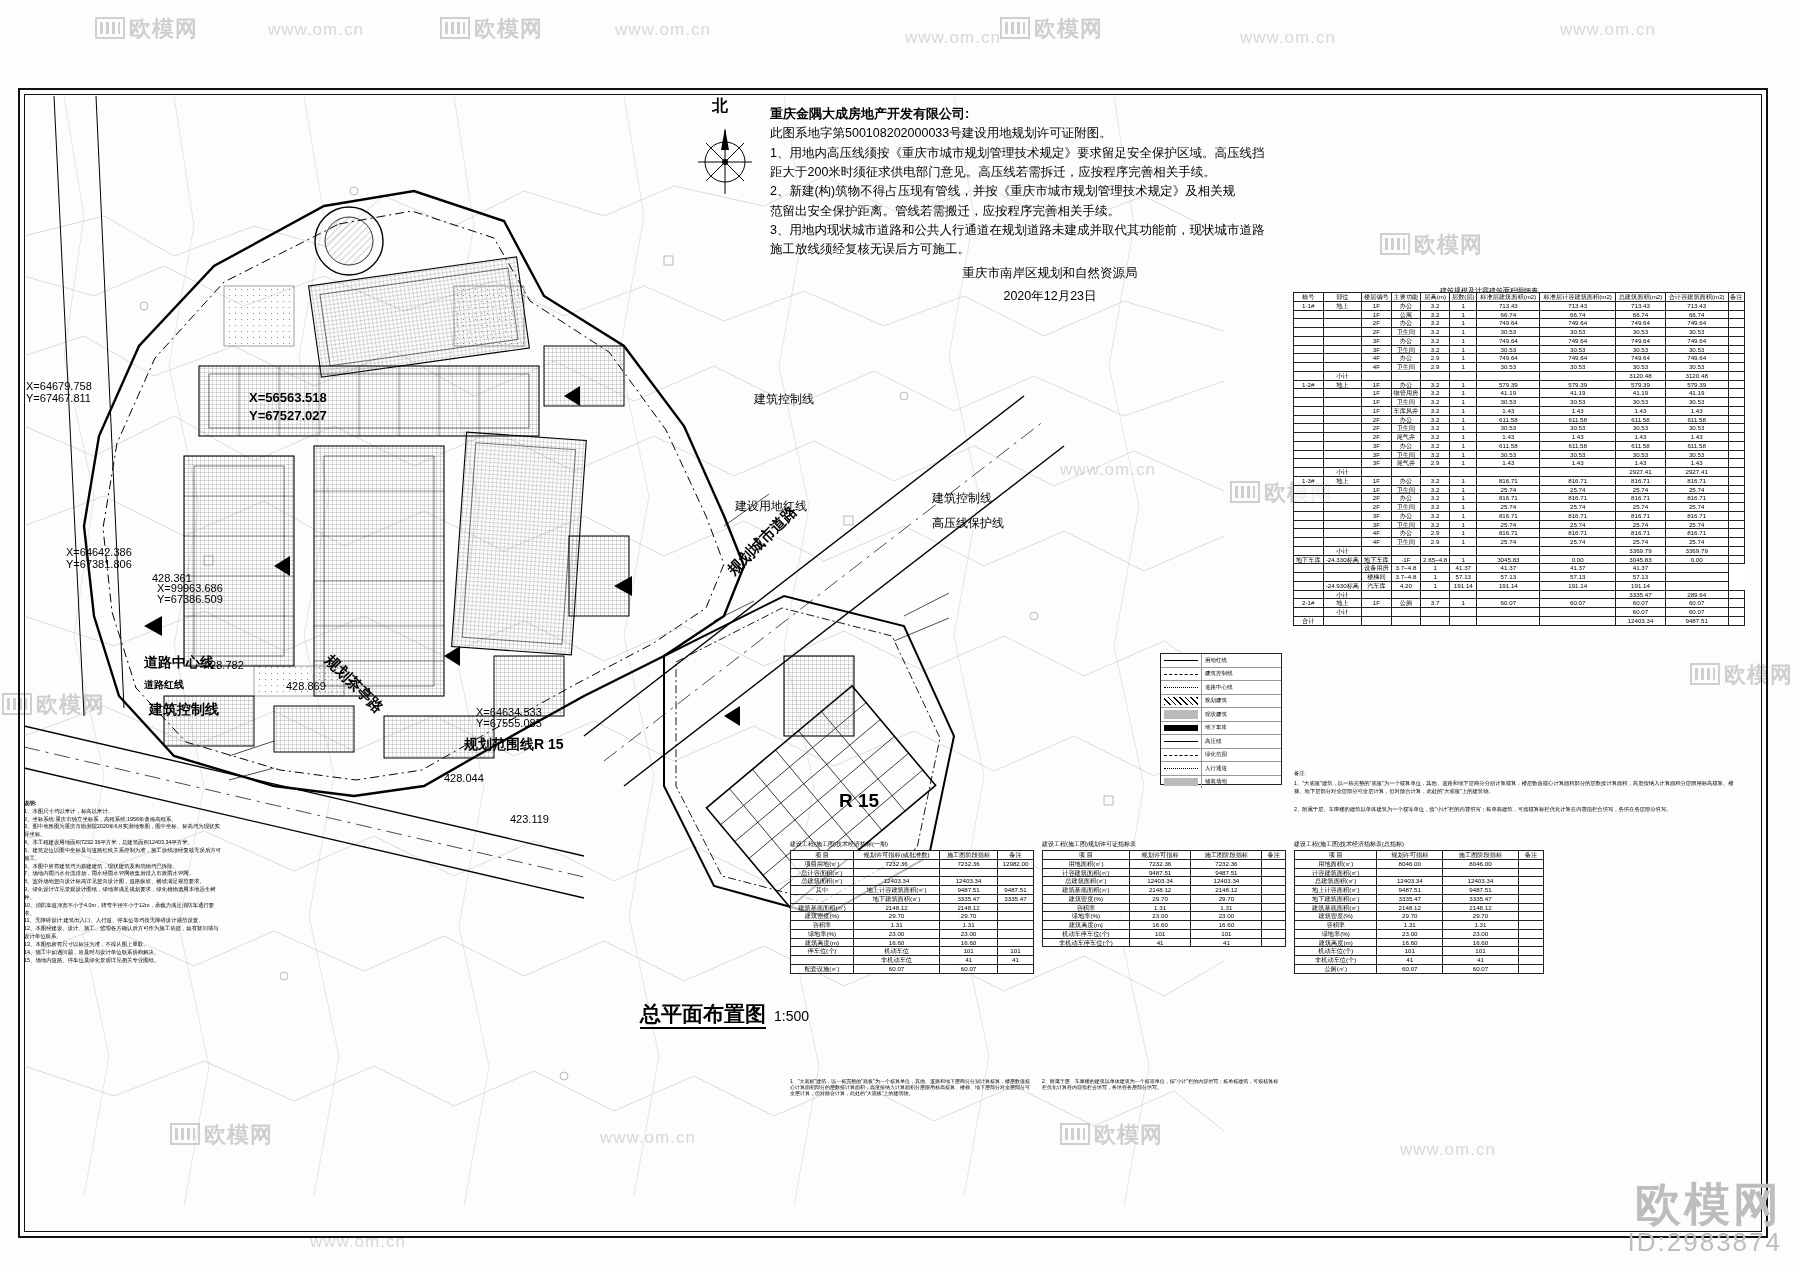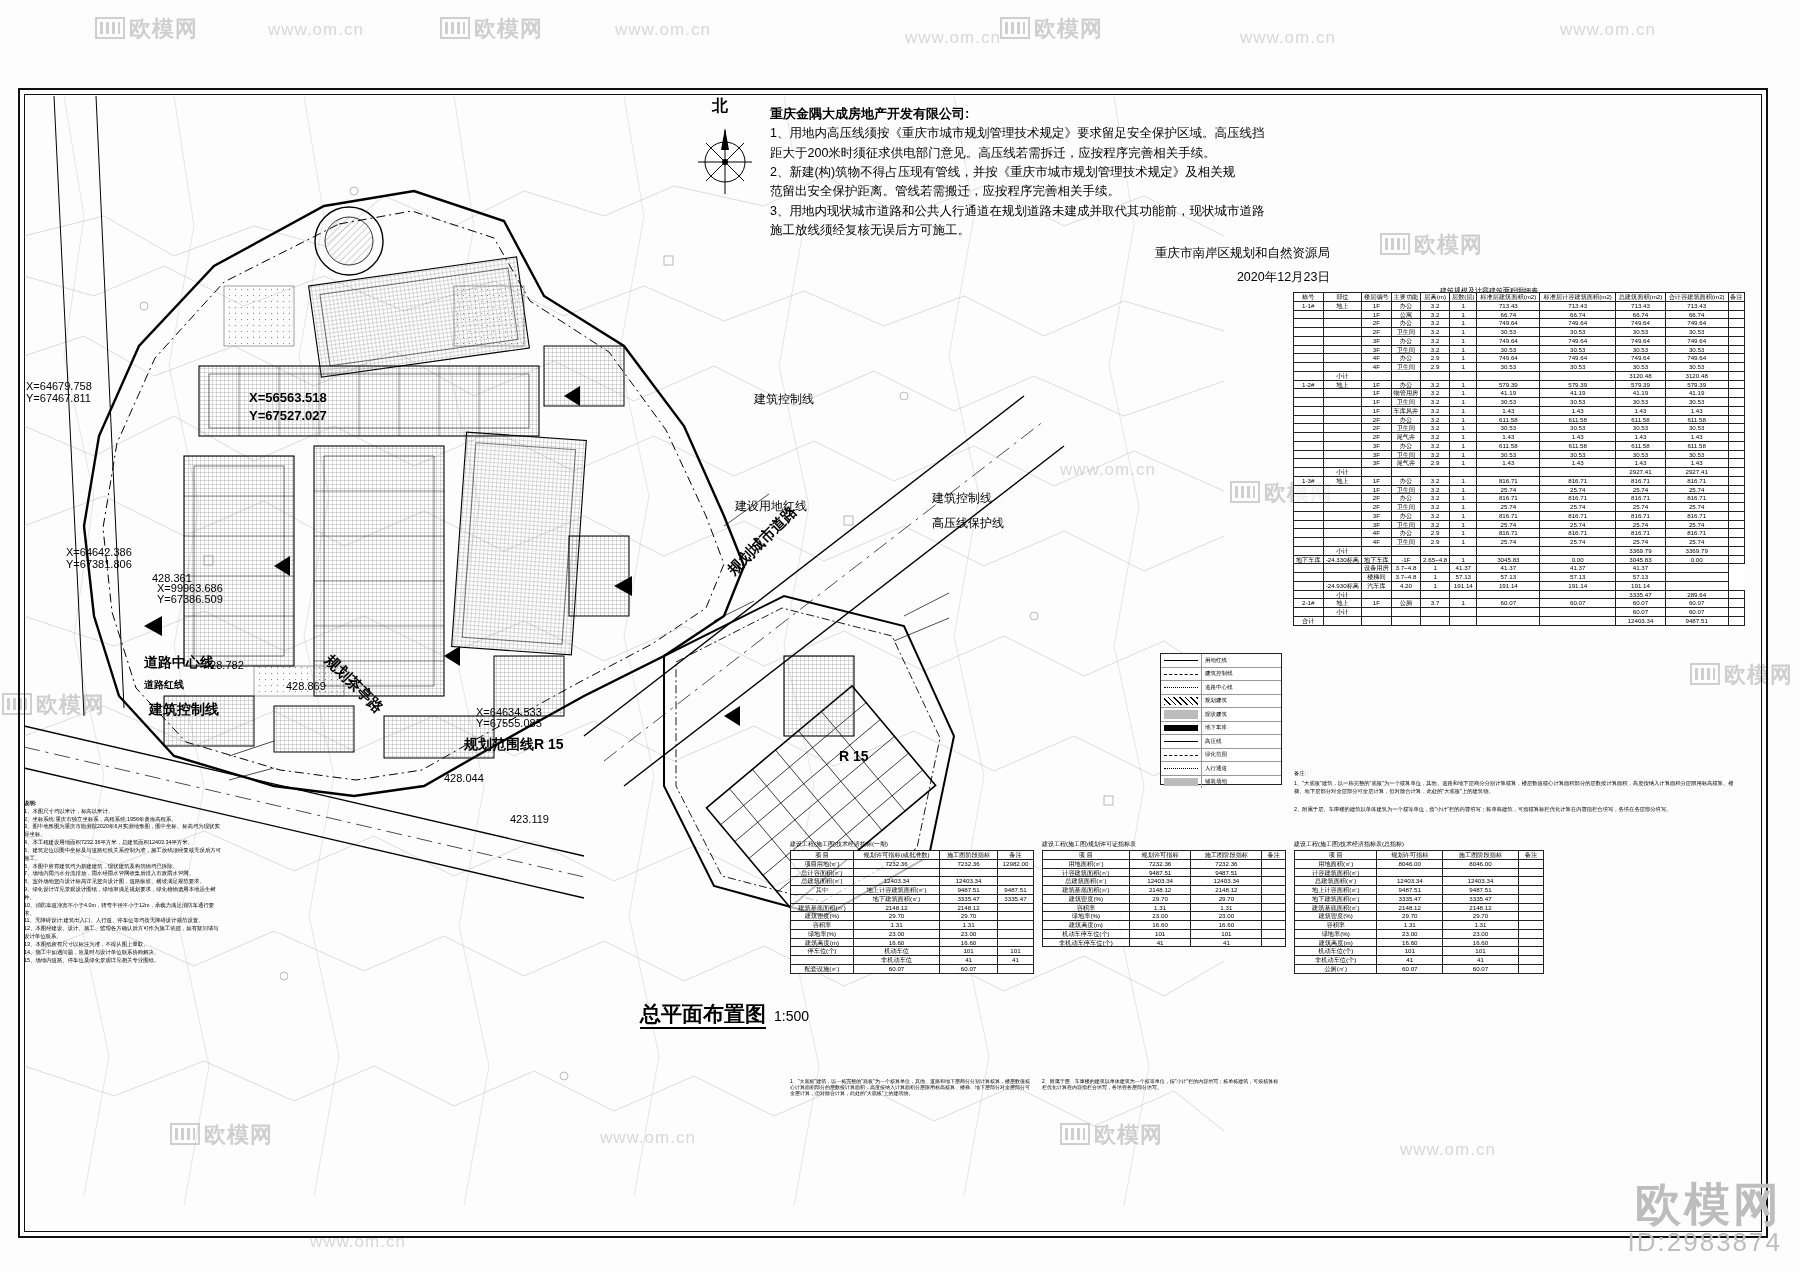--- a/index.html
+++ b/index.html
@@ -51,21 +51,21 @@
   .frame-inner{
     position:absolute;left:4px;top:4px;right:4px;bottom:4px;border:1px solid #111;
   }
   
   .note{
     position:absolute;left:770px;top:104px;width:560px;
     font-size:12.5px;line-height:1.55;color:#000;
   }
   .note .hd{font-weight:bold;font-size:13px;}
   .note .ln{display:block;}
-  .note .sig{text-align:right;margin-top:4px;}
+  .note .sig{text-align:center;margin-top:4px;}
   
   #map{
     position:absolute;left:24px;top:96px;width:1230px;height:1130px;
     overflow:hidden;
   }
   #map svg{position:absolute;left:0;top:0;}
   .lbl{
     position:absolute;font-size:11px;color:#000;white-space:nowrap;
     font-family:"Liberation Sans", sans-serif;
   }
@@ -338,21 +338,21 @@
     <div class="lbl" style="left:730px;top:295px;font-size:12px">建筑控制线</div>
     <div class="lbl" style="left:711px;top:402px;font-size:12px">建设用地红线</div>
     <div class="lbl" style="left:908px;top:394px;font-size:12px">建筑控制线</div>
     <div class="lbl" style="left:908px;top:419px;font-size:12px">高压线保护线</div>
     <div class="lbl rot-45 b" style="left:700px;top:470px;font-size:15px">规划城市道路</div>
     <div class="lbl b" style="left:120px;top:558px;font-size:14px">道路中心线</div>
     <div class="lbl b" style="left:120px;top:582px;font-size:10px">道路红线</div>
     <div class="lbl b" style="left:125px;top:605px;font-size:14px">建筑控制线</div>
     <div class="lbl rot45 b" style="left:310px;top:555px;font-size:15px">规划茶亭路</div>
     <div class="lbl b" style="left:440px;top:640px;font-size:14px">规划范围线R 15</div>
-    <div class="lbl b" style="left:815px;top:652px;font-size:14px">R 15</div>
+    <div class="lbl b" style="left:815px;top:694px;font-size:19px">R 15</div>
     <div class="lbl" style="left:42px;top:450px">X=64642.386</div>
     <div class="lbl" style="left:42px;top:462px">Y=67381.806</div>
     <div class="lbl" style="left:128px;top:476px">428.361</div>
     <div class="lbl" style="left:133px;top:486px">X=99963.686</div>
     <div class="lbl" style="left:133px;top:497px">Y=67386.509</div>
     <div class="lbl" style="left:180px;top:563px">428.782</div>
     <div class="lbl" style="left:262px;top:584px">428.869</div>
     <div class="lbl" style="left:452px;top:610px">X=64634.533</div>
     <div class="lbl" style="left:452px;top:621px">Y=67555.085</div>
     <div class="lbl" style="left:420px;top:676px">428.044</div>
@@ -369,20 +369,21 @@
       <line x1="8" y1="52" x2="62" y2="52"></line>
       <line x1="16" y1="33" x2="54" y2="71"></line>
       <line x1="54" y1="33" x2="16" y2="71"></line>
     </g>
     <polygon points="35,18 31,40 39,40" fill="#000"></polygon>
     <circle cx="35" cy="52" r="3" fill="#000"></circle>
   </svg>
 
   <div class="note">
     <div class="hd">重庆金隅大成房地产开发有限公司:</div>
+    <span class="ln">此图系地字第500108202000033号建设用地规划许可证附图。</span>
     <span class="ln">1、用地内高压线须按《重庆市城市规划管理技术规定》要求留足安全保护区域。高压线挡</span>
     <span class="ln">距大于200米时须征求供电部门意见。高压线若需拆迁，应按程序完善相关手续。</span>
     <span class="ln">2、新建(构)筑物不得占压现有管线，并按《重庆市城市规划管理技术规定》及相关规</span>
     <span class="ln">范留出安全保护距离。管线若需搬迁，应按程序完善相关手续。</span>
     <span class="ln">3、用地内现状城市道路和公共人行通道在规划道路未建成并取代其功能前，现状城市道路</span>
     <span class="ln">施工放线须经复核无误后方可施工。</span>
     <div class="sig">重庆市南岸区规划和自然资源局</div>
     <div class="sig">2020年12月23日</div>
   </div>
 

